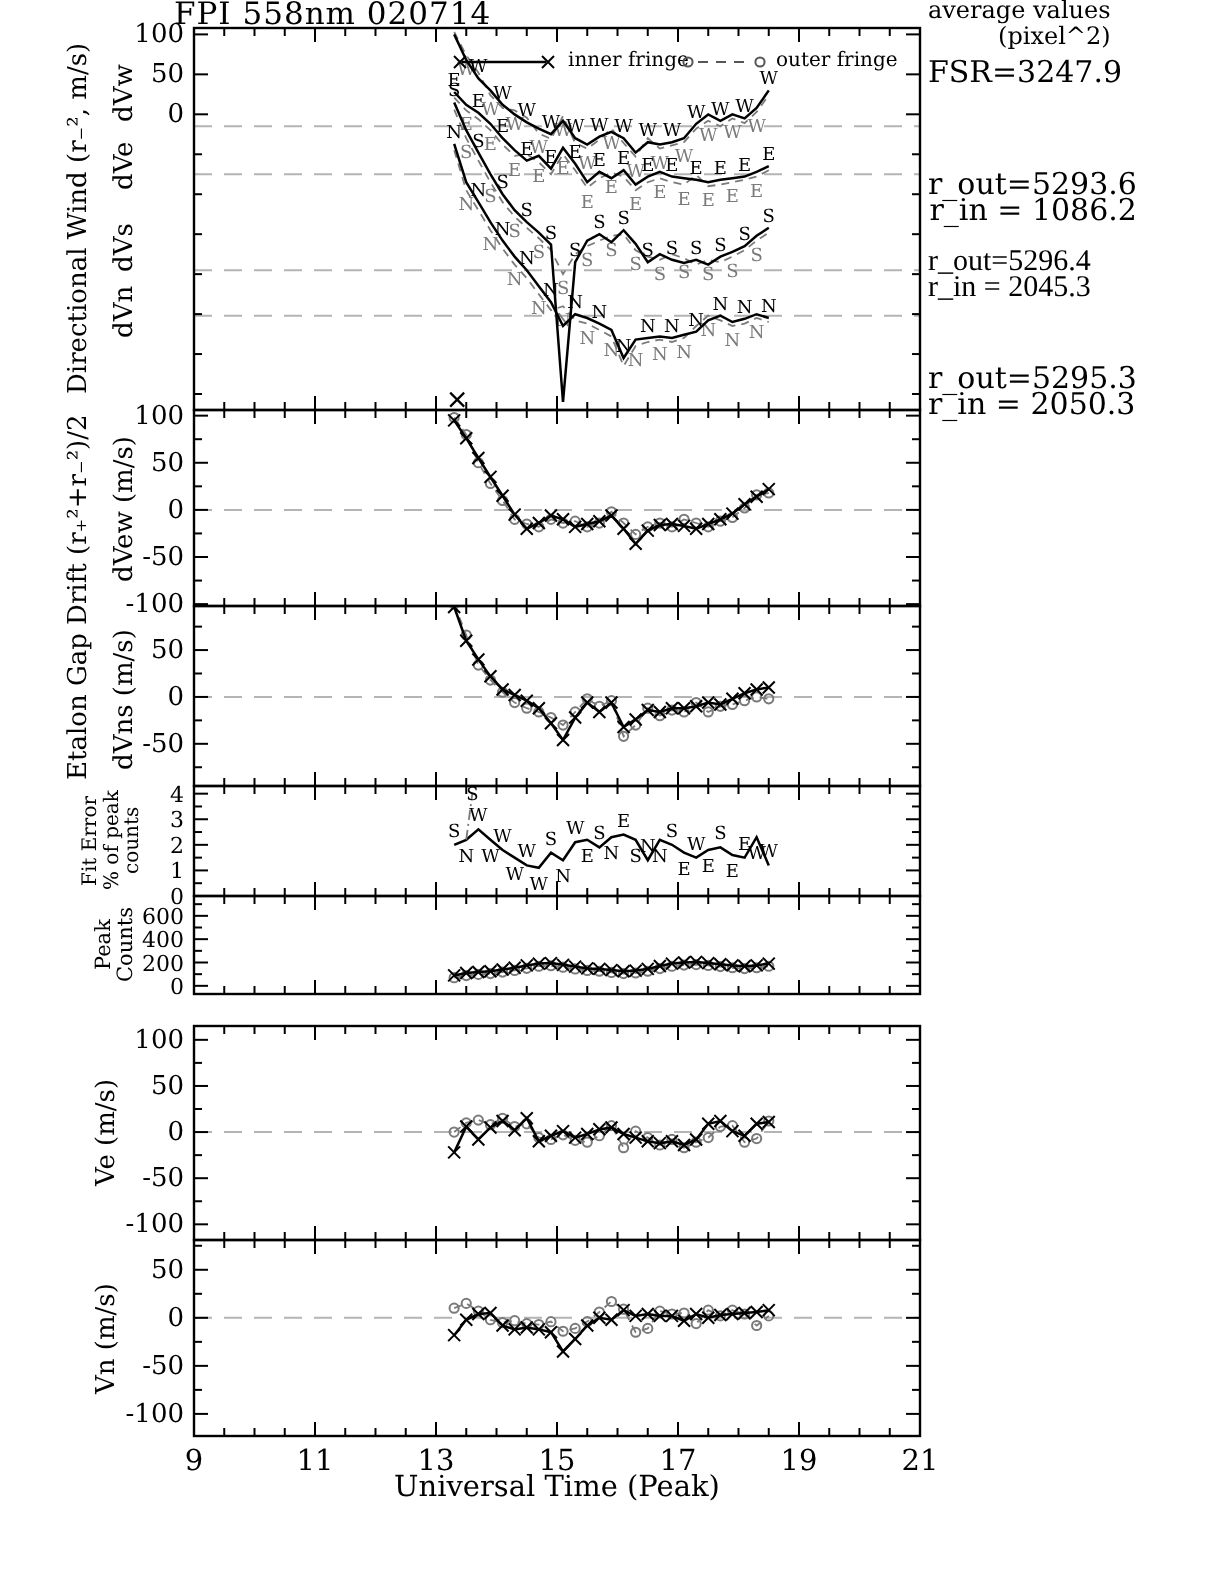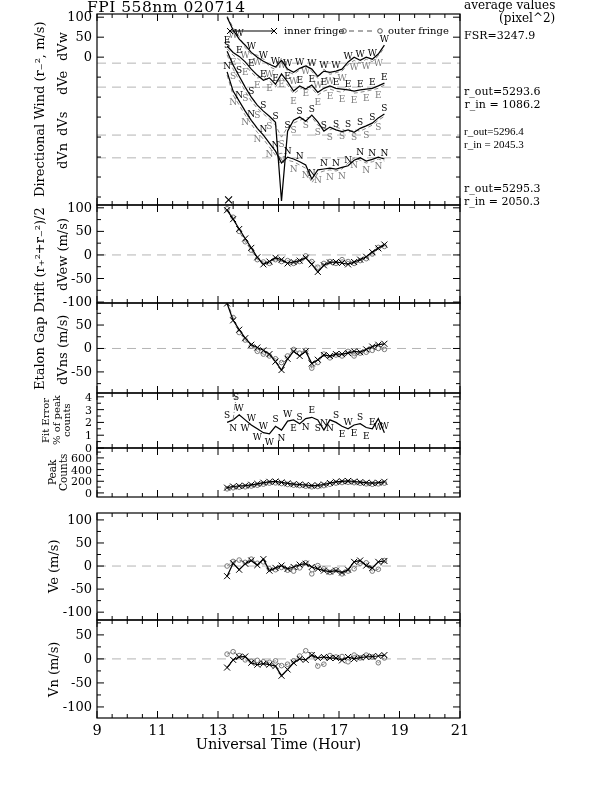--- a/index.html
+++ b/index.html
@@ -5,21 +5,21 @@
   html,body{margin:0;padding:0;background:#fff;}
   .page{position:relative;width:612px;height:792px;background:#fff;color:#000;
         font-family:"DejaVu Serif",serif;overflow:hidden;}
   #plot{position:absolute;left:0;top:0;}
   svg text{font-family:"DejaVu Serif",serif;}
   .title{position:absolute;left:87px;top:-2px;font-size:15.5px;letter-spacing:0.5px;}
   .leg{position:absolute;top:1px;display:flex;align-items:flex-start;gap:4px;font-size:10px;margin-top:24px;}
   #leg-inner{left:224px;}
   #leg-outer{left:340px;}
   .avg{position:absolute;left:464px;top:-1px;font-size:12px;line-height:12.5px;text-align:right;}
-  .ann{position:absolute;left:464px;font-size:11px;line-height:12.5px;}
+  .ann{position:absolute;left:464px;font-size:15px;line-height:12.5px;}
   #fsr{top:30px;}
   #pair0{top:54px;}#pair1{top:86px;text-align:right;}#pair2{top:125px;font-family:Liberation Serif, serif;}#pair3{top:149px;margin-top:34px;}
   .vlab{position:absolute;writing-mode:vertical-rl;transform:rotate(180deg);
         text-align:center;white-space:nowrap;font-size:13px;width:16px;line-height:1;}
   #yl-dirwind{left:33px;top:14px;height:191px;}
   #yl-dvw{left:56px;top:17px;height:60px;}
   #yl-dve{left:56px;top:53px;height:60px;}
   #yl-dvs{left:56px;top:94px;height:60px;}
   #yl-dvn{left:56px;top:126px;height:60px;}
   #yl-etalon{left:33px;top:205px;height:188px;}
@@ -1088,15 +1088,15 @@
   <div class="vlab" id="yl-dvew">dVew (m/s)</div>
   <div class="vlab" id="yl-dvns">dVns (m/s)</div>
   <div class="vlab" id="yl-fit1">Fit Error</div>
   <div class="vlab" id="yl-fit2">% of peak</div>
   <div class="vlab" id="yl-fit3">counts</div>
   <div class="vlab" id="yl-peak1">Peak</div>
   <div class="vlab" id="yl-peak2">Counts</div>
   <div class="vlab" id="yl-ve">Ve (m/s)</div>
   <div class="vlab" id="yl-vn">Vn (m/s)</div>
 
-  <div id="xlabel">Universal Time (Hour)</div>
+  <div id="xlabel">Universal Time (Peak)</div>
 
 </div>
 
 </body></html>

